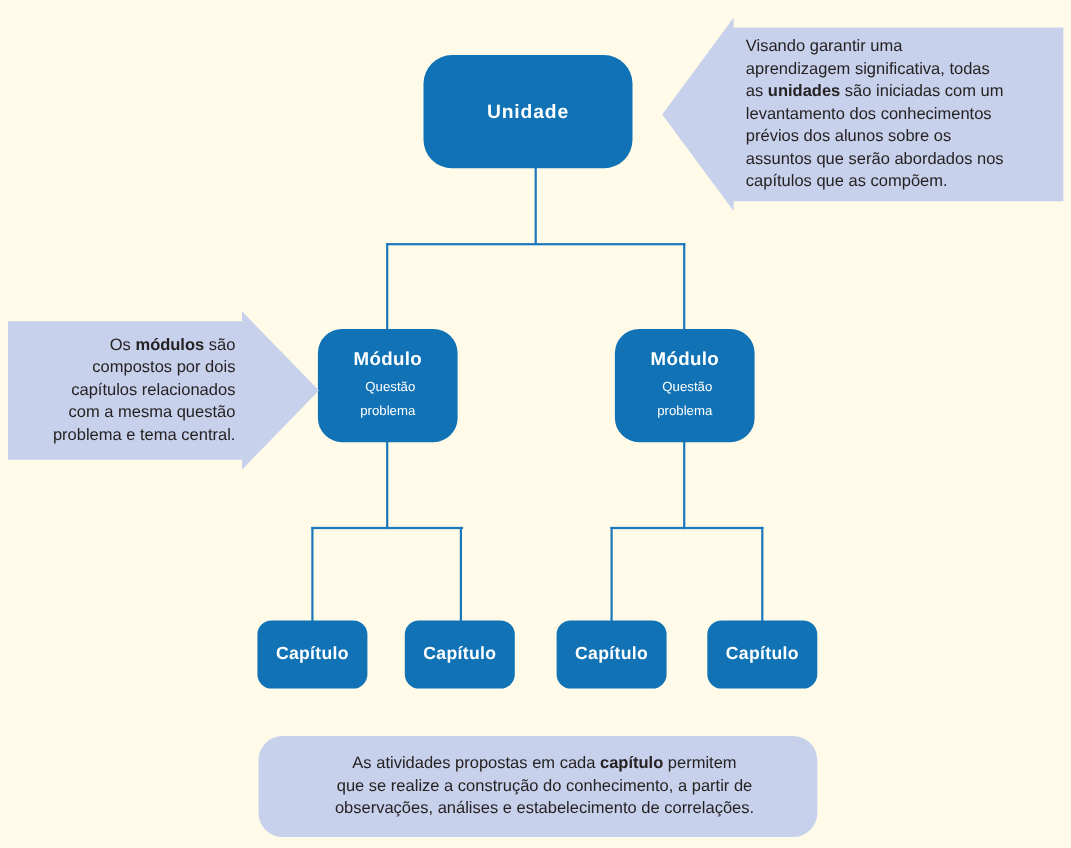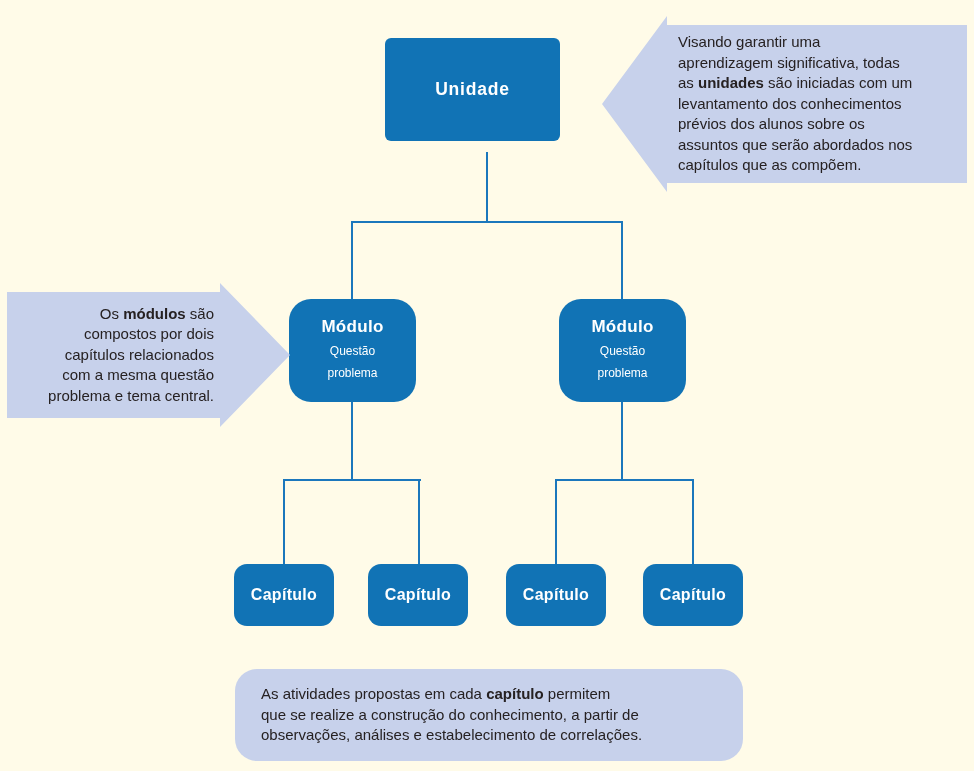--- a/index.html
+++ b/index.html
@@ -15,23 +15,23 @@
   .hline{position:absolute;height:2px;background:#1B77BC;}
   
   .node{
     position:absolute;
     background:#1173B5;
     color:#FFFFFF;
     display:flex;flex-direction:column;
     align-items:center;justify-content:center;
     text-align:center;
   }
-  .node-unidade{left:385px;top:38px;width:175px;height:103px;border-radius:6px;}
+  .node-unidade{left:385px;top:50px;width:190px;height:103px;border-radius:26px;}
   .node-unidade .node-title{font-size:17.5px;font-weight:bold;letter-spacing:0.8px;}
-  .node-modulo{width:127px;height:103px;border-radius:22px;top:299px;}
+  .node-modulo{width:127px;height:103px;border-radius:22px;top:299px;text-align:right;}
   .node-modulo-1{left:289px;}
   .node-modulo-2{left:559px;}
   .node-modulo .node-title{font-size:17px;font-weight:bold;margin-bottom:3px;letter-spacing:0.3px;}
   .node-modulo .node-sub{font-size:12px;line-height:22px;white-space:pre-line;}
   .node-capitulo{width:100px;height:62px;border-radius:13px;top:564px;}
   .node-capitulo .node-title{font-size:16px;font-weight:bold;letter-spacing:0.3px;}
   .cap-1{left:234px;} .cap-2{left:368px;} .cap-3{left:506px;} .cap-4{left:643px;}
   
   .callout{
     position:absolute;
@@ -54,21 +54,21 @@
   .callout-modulo .rich{padding:0 76px 0 8px;text-align:right;}
   .callout-questao{
     left:722px;top:246px;width:246px;height:222px;
     clip-path:polygon(100% 8px,65px 8px,65px 0,0 50%,65px 100%,65px calc(100% - 8px),100% calc(100% - 8px));
   }
   .callout-questao .rich{padding:0 4px 0 71px;text-align:left;}
   .callout-capitulo{
     left:235px;top:669px;width:508px;height:92px;
     border-radius:22px;
   }
-  .callout-capitulo .rich{padding:0 14px;margin-left:12px;}
+  .callout-capitulo .rich{padding:0 14px;text-align:center;margin-left:12px;}
   b{font-weight:bold;}
 </style>
 </head>
 <body>
 
 <div class="canvas">
 
   <div class="vline" style="left:486px;top:152px;height:70px;"></div>
   <div class="hline" style="left:351px;top:221px;width:272px;"></div>
   <div class="vline" style="left:351px;top:221px;height:79px;"></div>

